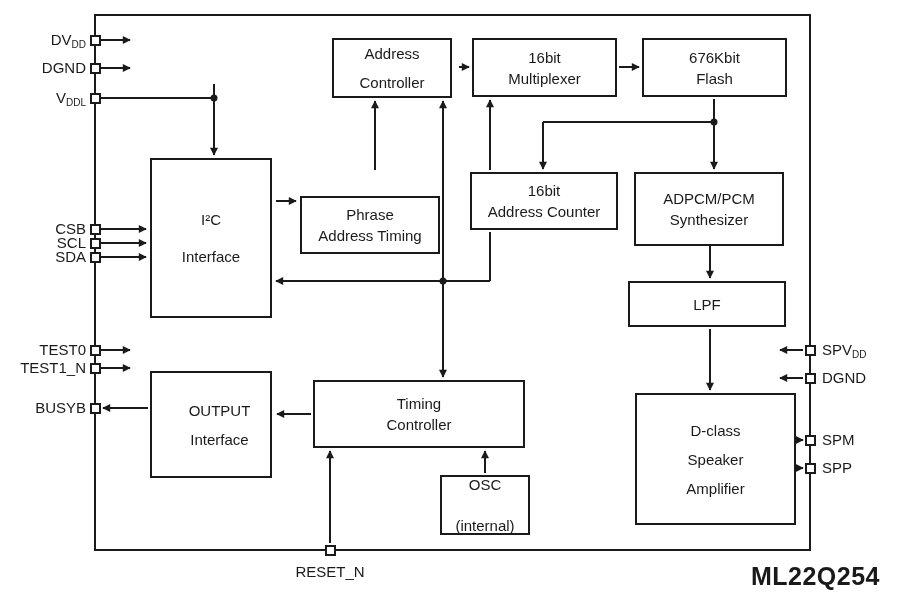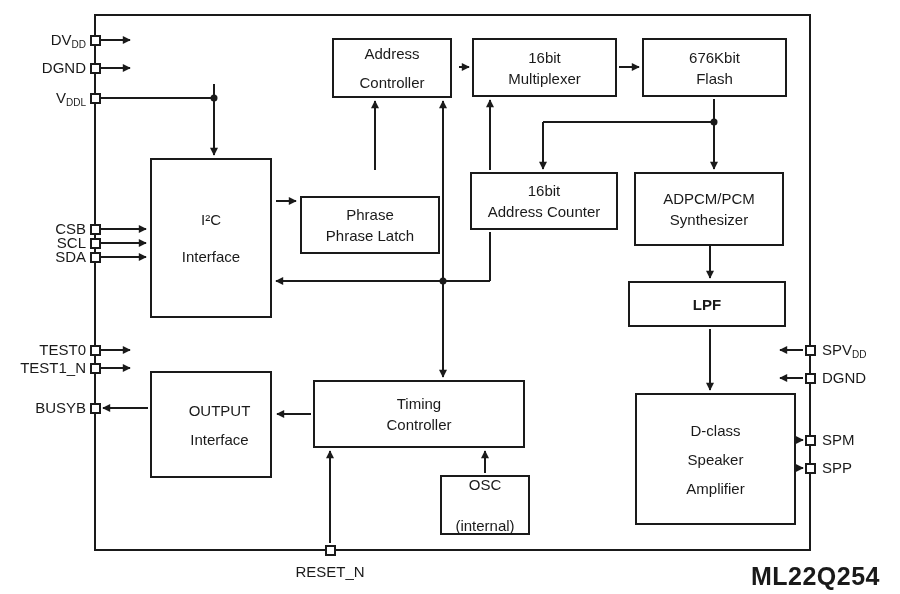--- a/index.html
+++ b/index.html
@@ -106,34 +106,34 @@
     <div class="bline">Flash</div>
   </div>
 
   <div class="block lines-wide" style="left:150px;top:158px;width:122px;height:160px;">
     <div class="bline">I²C</div>
     <div class="bline">Interface</div>
   </div>
 
   <div class="block lines-tight" style="left:300px;top:180px;width:140px;height:58px;margin-top:16px;">
     <div class="bline">Phrase</div>
-    <div class="bline">Phrase Latch</div>
+    <div class="bline">Address Timing</div>
   </div>
 
   <div class="block lines-tight" style="left:470px;top:172px;width:148px;height:58px;">
     <div class="bline">16bit</div>
     <div class="bline">Address Counter</div>
   </div>
 
   <div class="block lines-tight" style="left:634px;top:172px;width:150px;height:74px;">
     <div class="bline">ADPCM/PCM</div>
     <div class="bline">Synthesizer</div>
   </div>
 
-  <div class="block lines-tight" style="left:628px;top:281px;width:158px;height:46px;font-weight:bold;">
+  <div class="block lines-tight" style="left:628px;top:281px;width:158px;height:46px;">
     <div class="bline">LPF</div>
   </div>
 
   <div class="block lines-tight" style="left:313px;top:380px;width:212px;height:68px;">
     <div class="bline">Timing</div>
     <div class="bline">Controller</div>
   </div>
 
   <div class="block lines-med" style="left:150px;top:371px;width:122px;height:107px;padding-left:17px;">
     <div class="bline">OUTPUT</div>

